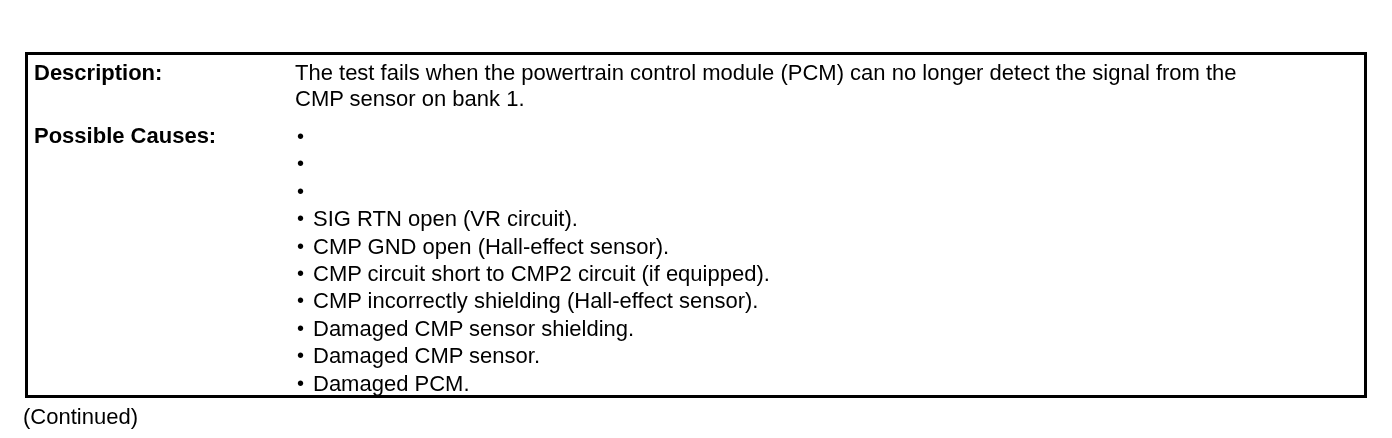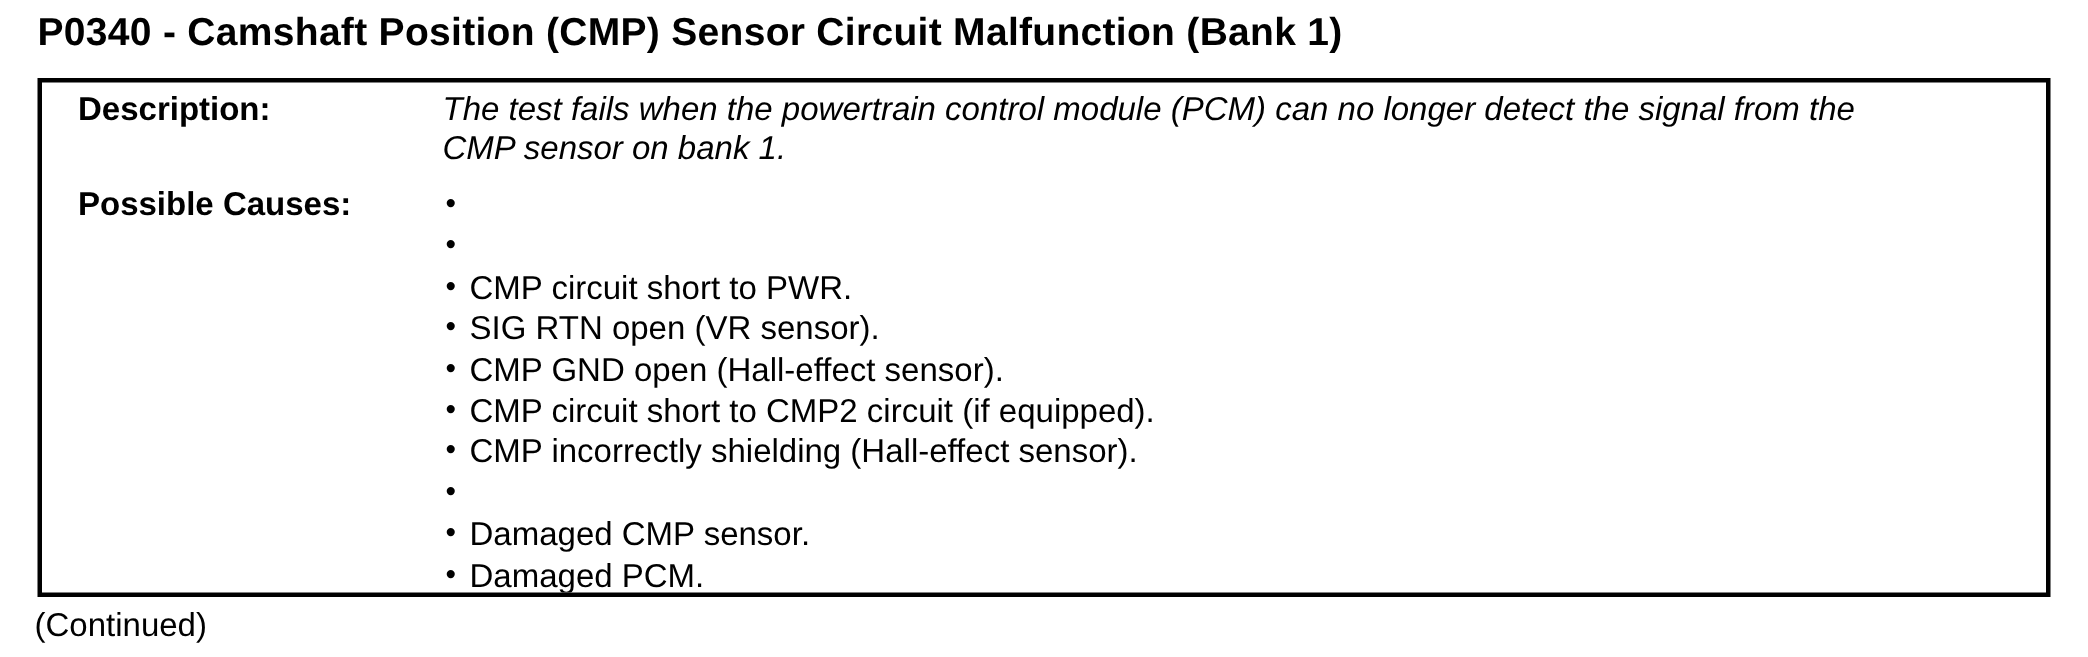--- a/index.html
+++ b/index.html
@@ -45,34 +45,33 @@
     display: flex;
     align-items: flex-start;
   }
   .row-gap {
     margin-top: 11px;
   }
   .label-cell {
     flex: 0 0 267px;
     width: 267px;
     box-sizing: border-box;
-    padding-left: 24px;
+    padding-left: 6px;
     font-size: 22px;
     font-weight: bold;
     line-height: 26px;
     white-space: nowrap;
   }
   .content-cell {
     flex: 1 1 auto;
     font-size: 22px;
     line-height: 26px;
   }
   .desc-text {
     max-width: 965px;
-    font-style: italic;
   }
   ul.causes {
     list-style: none;
     margin: 0;
     padding: 0;
   }
   ul.causes li {
     display: flex;
     align-items: flex-start;
     line-height: 27.4px;
@@ -92,21 +91,20 @@
     font-size: 22px;
     line-height: 26px;
     text-align: center;
   }
 </style>
 </head>
 <body>
 
 <div class="page">
 
-  <div class="doc-title">P0340 - Camshaft Position (CMP) Sensor Circuit Malfunction (Bank 1)</div>
 
   <div class="dtc-table">
 
     <div class="row">
       <div class="label-cell">Description:</div>
       <div class="content-cell">
         <div class="desc-text">The test fails when the powertrain control module (PCM) can no longer detect the signal from the CMP sensor on bank 1.</div>
       </div>
     </div>
 
@@ -115,40 +113,40 @@
       <div class="content-cell">
         <ul class="causes">
             <li>
               <span class="bullet">•</span>
             </li>
             <li>
               <span class="bullet">•</span>
             </li>
             <li>
               <span class="bullet">•</span>
-              <span>CMP circuit short to PWR.</span>
             </li>
             <li>
               <span class="bullet">•</span>
-              <span>SIG RTN open (VR sensor).</span>
+              <span>SIG RTN open (VR circuit).</span>
             </li>
             <li>
               <span class="bullet">•</span>
               <span>CMP GND open (Hall-effect sensor).</span>
             </li>
             <li>
               <span class="bullet">•</span>
               <span>CMP circuit short to CMP2 circuit (if equipped).</span>
             </li>
             <li>
               <span class="bullet">•</span>
               <span>CMP incorrectly shielding (Hall-effect sensor).</span>
             </li>
             <li>
               <span class="bullet">•</span>
+              <span>Damaged CMP sensor shielding.</span>
             </li>
             <li>
               <span class="bullet">•</span>
               <span>Damaged CMP sensor.</span>
             </li>
             <li>
               <span class="bullet">•</span>
               <span>Damaged PCM.</span>
             </li>
           </ul>

